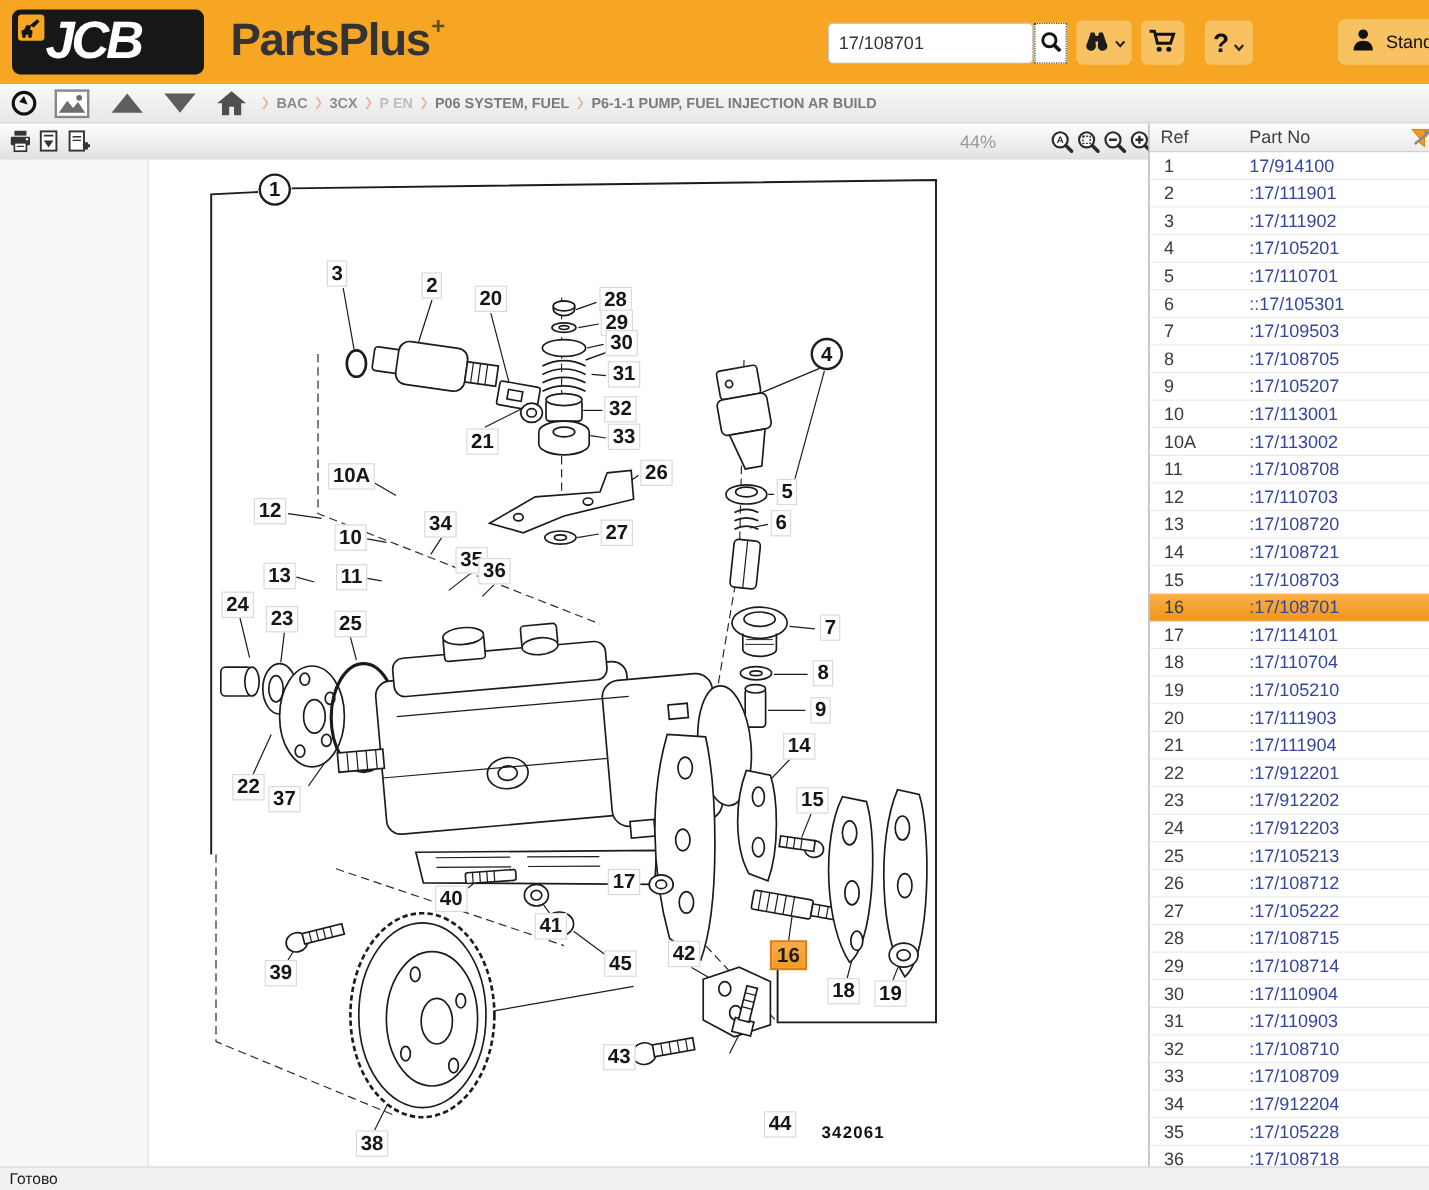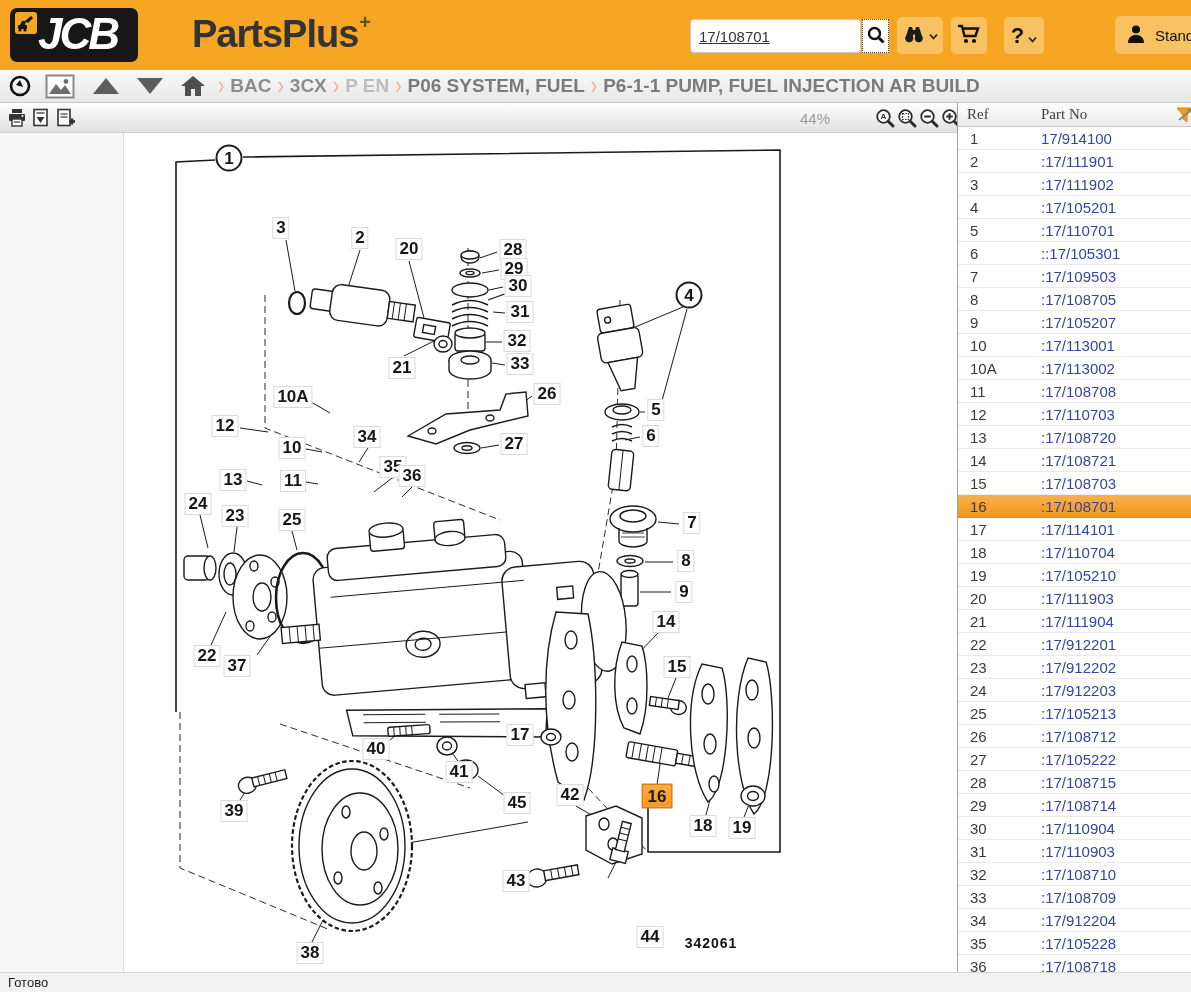--- a/index.html
+++ b/index.html
@@ -2,55 +2,55 @@
 <html><head>
 <meta charset="utf-8">
 <style>
   * { margin:0; padding:0; box-sizing:border-box; }
   html,body { width:1191px; height:992px; }
   body { font-family:"Liberation Sans", sans-serif; background:#fff; position:relative; overflow:hidden; }
   .app { position:absolute; inset:0; width:1191px; height:992px; overflow:hidden; }
 
   
   .header { position:absolute; left:0; top:0; width:1191px; height:70px; background:#F6A622; overflow:hidden; }
-  .logo-box { position:absolute; left:10px; top:8px; width:128px; height:54px; background:#171717; border-radius:7px; }
+  .logo-box { position:absolute; left:10px; top:8px; width:160px; height:54px; background:#171717; border-radius:7px; }
   .logo-chip { position:absolute; left:5px; top:4px; width:22px; height:22px; background:#F6A622; border-radius:3px; }
   .logo-text { position:absolute; left:28px; top:1px; color:#fff; font-weight:900; font-style:italic; font-size:44px; letter-spacing:-3px; }
   .app-title { position:absolute; left:163px; top:11px; font-size:38px; font-weight:600; color:#333; letter-spacing:-1px;margin-left:29px; }
   .app-title sup { font-size:20px; font-weight:700; color:#55551f; vertical-align:18px; margin-left:1px; }
-  .search-input { position:absolute; left:690px; top:19px; width:171px; height:34px; border:1px solid #c9c9c9; border-radius:4px; padding:0 8px; font-size:15px; color:#333; background:#fff; font-family:"Liberation Sans",sans-serif;text-decoration:underline; }
+  .search-input { position:absolute; left:690px; top:19px; width:171px; height:34px; border:1px solid #c9c9c9; border-radius:4px; padding:0 8px; font-size:15px; color:#333; background:#fff; font-family:"Liberation Sans",sans-serif; }
   .search-btn { position:absolute; left:862px; top:19px; width:27px; height:34px; background:#fff; border:1px dotted #444; display:flex; align-items:center; justify-content:center; cursor:pointer; }
   .hdr-btn { position:absolute; top:17px; height:37px; background:#F8C263; border:none; border-radius:5px; display:flex; align-items:center; justify-content:center; gap:4px; cursor:pointer; }
   .hdr-btn.binoc { left:897px; width:46px; }
   .hdr-btn.cart  { left:951px; width:36px; }
   .hdr-btn.help  { left:1004px; width:40px; font-size:22px; font-weight:700; color:#111; }
   .user-btn { position:absolute; left:1115px; top:16px; width:130px; height:38px; background:#F8C263; border:none; border-radius:6px; display:flex; align-items:center; gap:8px; padding-left:10px; font-size:15px; color:#111; cursor:pointer; white-space:nowrap; }
 
   
   .crumbbar { position:absolute; left:0; top:70px; width:1191px; height:33px; background:linear-gradient(#fafafa,#e7e7e7); border-bottom:1px solid #c8c8c8; display:flex; align-items:center; }
   .cicon { display:flex; align-items:center; justify-content:center; cursor:pointer; }
   .bc-sep { color:#eeb39b; font-size:19px; margin:0 6px; display:inline-block; transform:scaleY(1.35); font-weight:400; }
-  .bc-item { font-size:19px; font-weight:700; color:#8c8c8c; cursor:pointer; white-space:nowrap; }
+  .bc-item { font-size:12px; font-weight:700; color:#8c8c8c; cursor:pointer; white-space:nowrap; }
   .bc-item.muted { color:#bdbdbd; }
   .bc-item.strong { color:#7b7b7b; }
   .breadcrumb { display:flex; align-items:center; overflow:hidden; white-space:nowrap; }
 
   
   .toolbar { position:absolute; left:0; top:103px; width:957px; height:30px; background:linear-gradient(#fdfdfd,#e2e2e2); border-bottom:1px solid #cfcfcf; }
   .tool-icon { position:absolute; top:4px; width:22px; height:22px; display:flex; align-items:center; justify-content:center; cursor:pointer; }
   .zoom-level { position:absolute; left:800px; top:7px; font-size:15px; color:#9a9a9a; }
   .mag-btn { position:absolute; top:4px; width:22px; height:22px; display:flex; align-items:center; justify-content:center; cursor:pointer; }
 
   
   .left-panel { position:absolute; left:0; top:133px; width:124px; bottom:20px; background:#f7f7f7; border-right:1px solid #dcdcdc; }
   .viewer { position:absolute; left:124px; top:133px; width:833px; bottom:20px; background:#fff; }
   .viewer svg { position:absolute; left:0; top:0; }
 
   .parts-panel { position:absolute; left:957px; top:103px; width:234px; bottom:20px; background:#fff; border-left:1px solid #9e9e9e; box-shadow:inset 1px 0 0 #ececec; overflow:hidden; }
-  .thead { position:relative; height:24px; background:linear-gradient(#fcfcfc,#ececec); border-bottom:1px solid #c6c6c6; font-size:15px; color:#3f3f3f;font-family:Liberation Serif, serif; }
+  .thead { position:relative; height:24px; background:linear-gradient(#fcfcfc,#ececec); border-bottom:1px solid #c6c6c6; font-size:15px; color:#3f3f3f; }
   .thead .h-ref { position:absolute; left:9px; top:3px; }
   .thead .h-part { position:absolute; left:83px; top:3px; }
   .thead .h-icon { position:absolute; right:-6px; top:1px; }
   .trow { position:relative; height:23px; border-bottom:1px solid #e9e9e9; background:#fff; cursor:pointer; font-size:15px; }
   .trow .c-ref { position:absolute; left:12px; top:3px; color:#3a3a3a; }
   .trow .c-part { position:absolute; left:83px; top:3px; color:#35459C; }
   .trow.selected { background:linear-gradient(#f9b04c,#f0961a); border-bottom:1px solid #e08a10; }
 
   
   .callout-layer { position:absolute; inset:0; pointer-events:none; }

